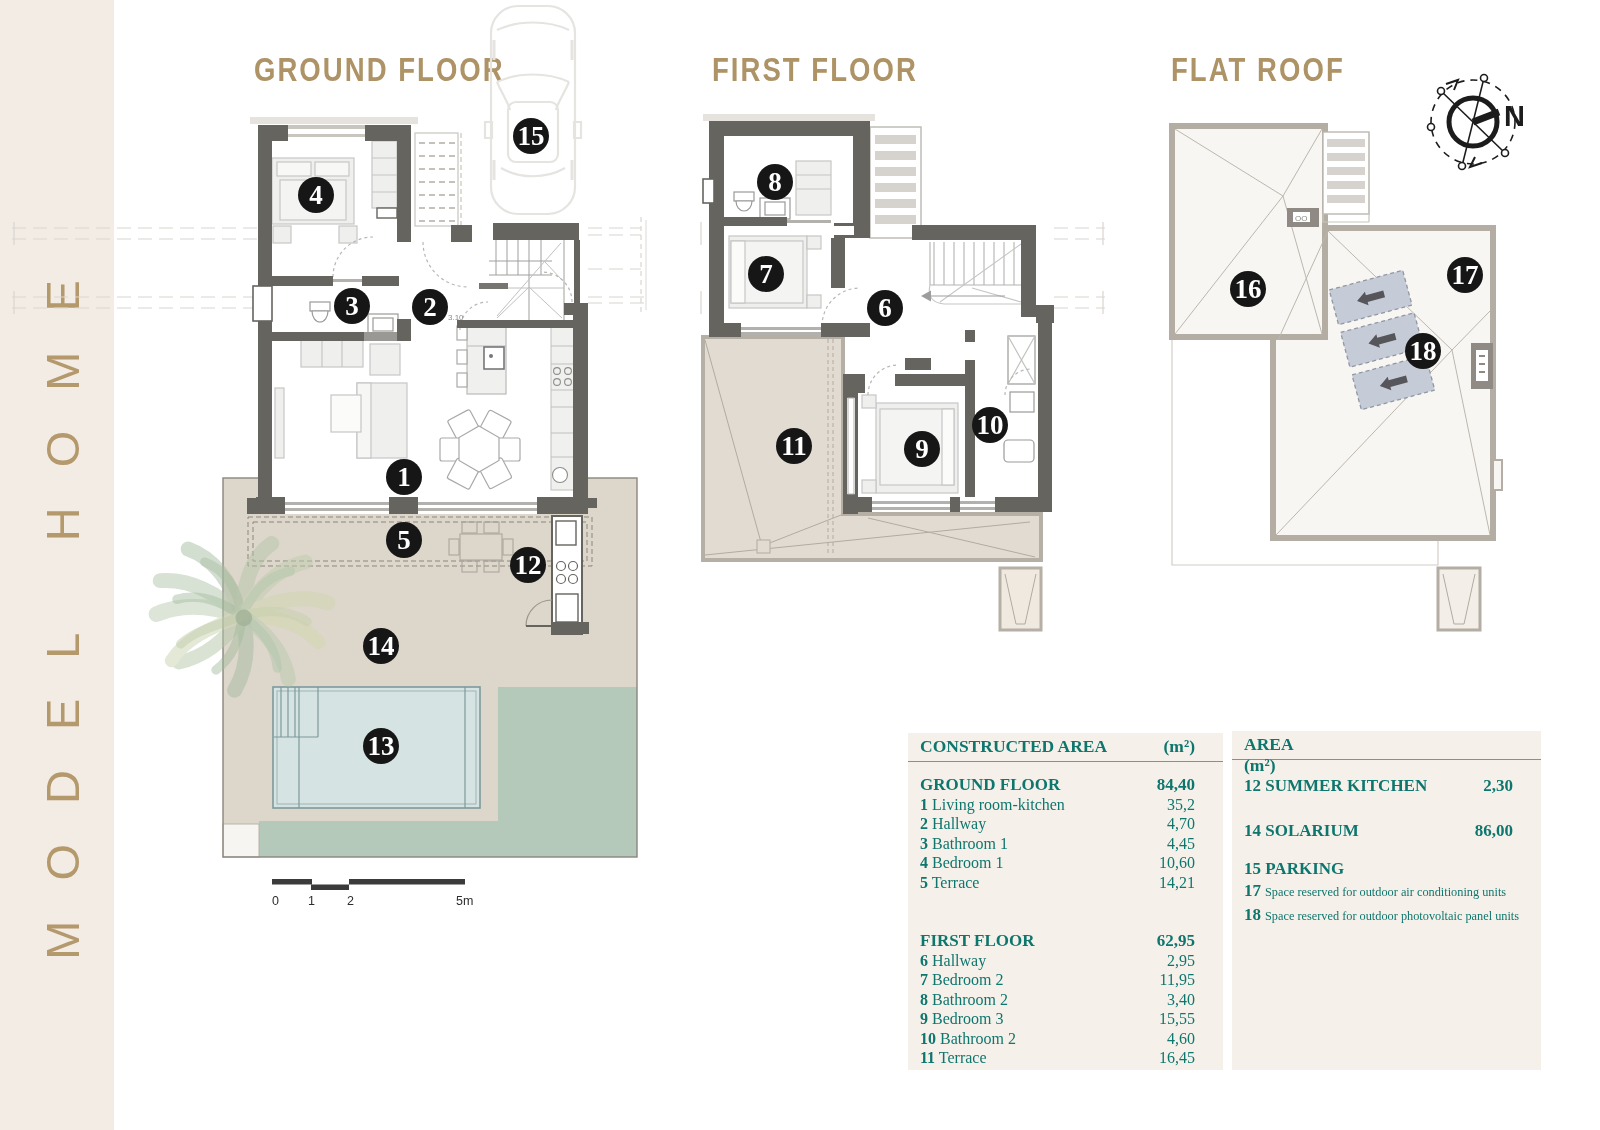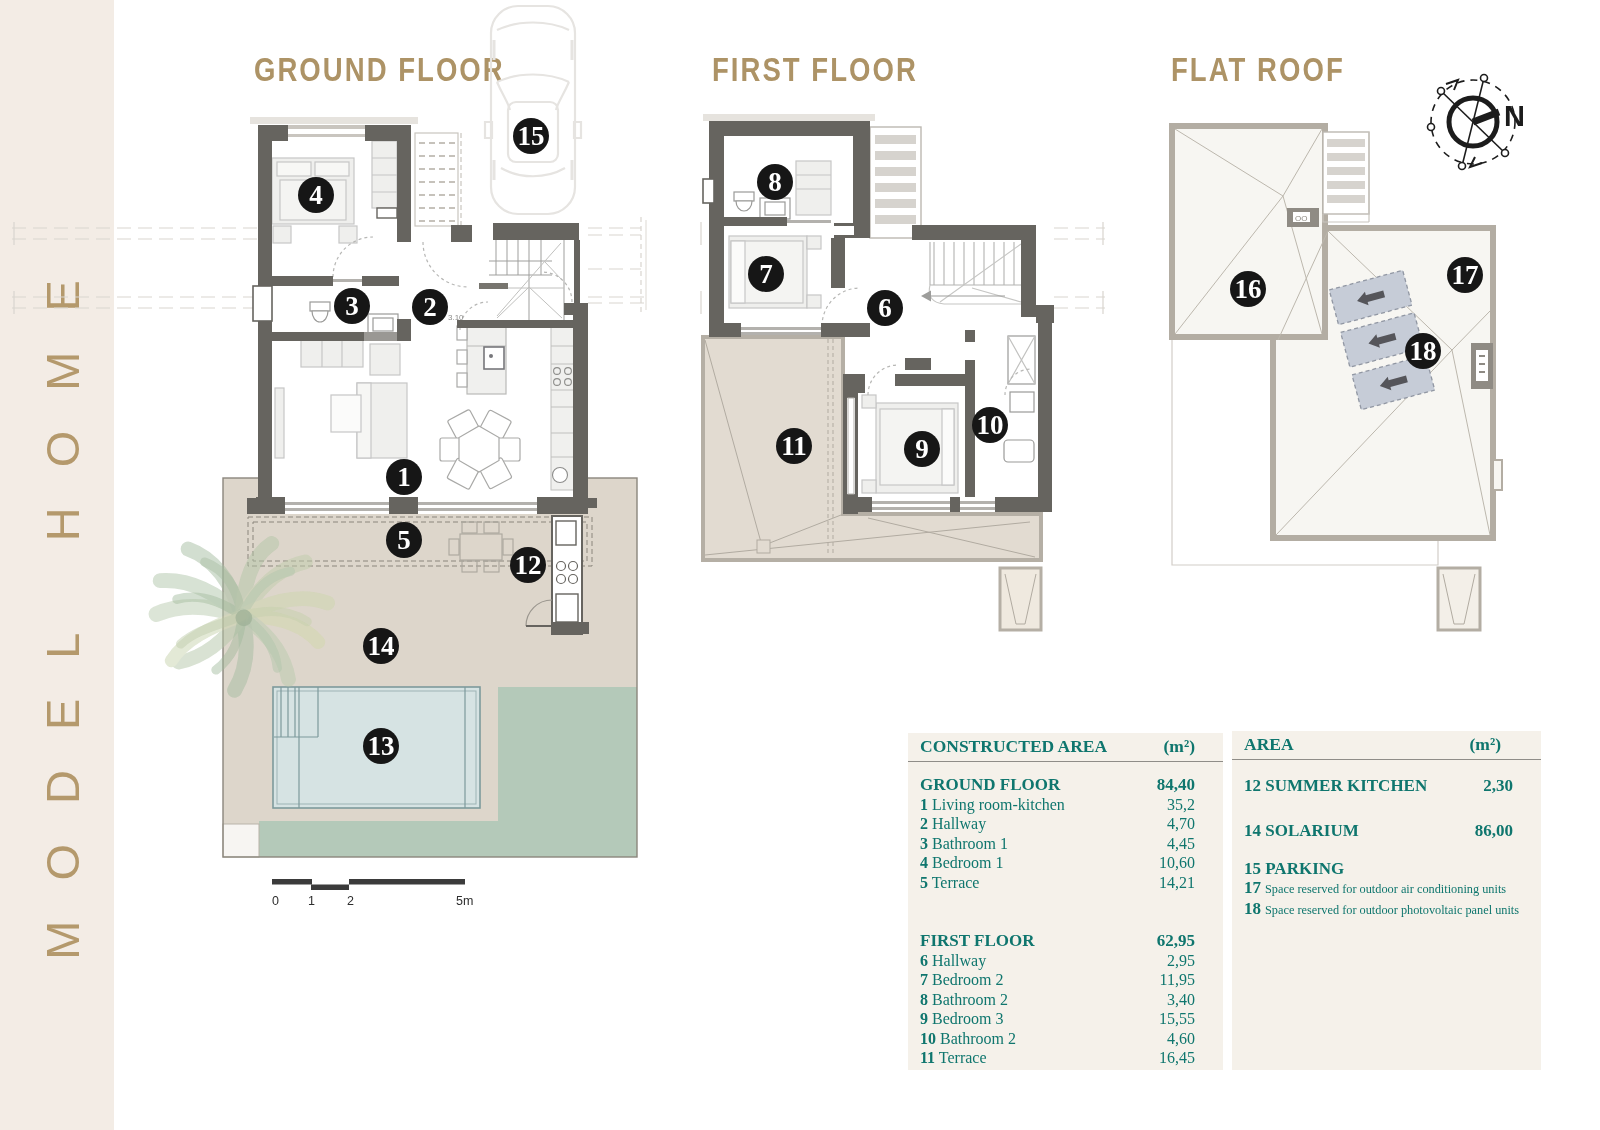--- a/index.html
+++ b/index.html
@@ -11,21 +11,21 @@
   .htitle{position:absolute;color:#ad9366;font-size:34px;font-weight:700;letter-spacing:2.5px;white-space:nowrap;
           transform:scaleX(0.81);transform-origin:left top;}
   svg{position:absolute;left:0;top:0;}
   .tbl{position:absolute;background:#f5f1ea;font-family:Liberation Serif, serif;color:#0f766e;}
   .tbl .hdr{display:flex;justify-content:space-between;font-weight:700;font-size:17.5px;padding:3px 28px 5px 12px;height:20px;}
   .tbl .rule{border-top:1.6px solid #8f8d88;margin:0 0 0 0;}
   .row{display:flex;justify-content:space-between;font-size:16px;line-height:19.5px;padding:0 28px 0 12px;}
   .row b{font-weight:700;}
   .brow{font-weight:700;font-size:17px;}
   .sp{height:19.5px;}
-.t2 .hdr{padding-right:40px;} .t2 .row{}
+.t2 .hdr{padding-right:40px;flex-direction:column;} .t2 .row{}
 </style>
 </head>
 <body>
 <div class="sidebar"></div>
 <div class="vtext">MODEL HOME</div>
 <div class="htitle" style="left:254px;top:50px;">GROUND FLOOR</div>
 <div class="htitle" style="left:712px;top:50px;">FIRST FLOOR</div>
 <div class="htitle" style="left:1171px;top:50px;">FLAT ROOF</div>
 
 <svg width="1600" height="1130" viewBox="0 0 1600 1130">
@@ -584,19 +584,19 @@
       <span>2,30</span>
     </div>
   <div class="row brow" style="line-height:44px;text-align:right;">
       <span>14 SOLARIUM</span>
       <span>86,00</span>
     </div>
   <div class="row brow" style="line-height:32px;">
       <span>15 PARKING</span>
       <span></span>
     </div>
-  <div class="row" style="line-height:18px;margin-top:-6px;white-space:nowrap;padding-right:0;">
+  <div class="row" style="line-height:23px;margin-top:-6px;white-space:nowrap;padding-right:0;">
       <span><b style="font-size:17px;">17</b> <span style="font-size:12.3px;">Space reserved for outdoor air conditioning units</span></span>
     </div>
   <div class="row" style="line-height:22px;white-space:nowrap;padding-right:12px;">
       <span><b style="font-size:17px;">18</b> <span style="font-size:12.3px;">Space reserved for outdoor photovoltaic panel units</span></span>
     </div>
 </div>
 
 </body></html>

